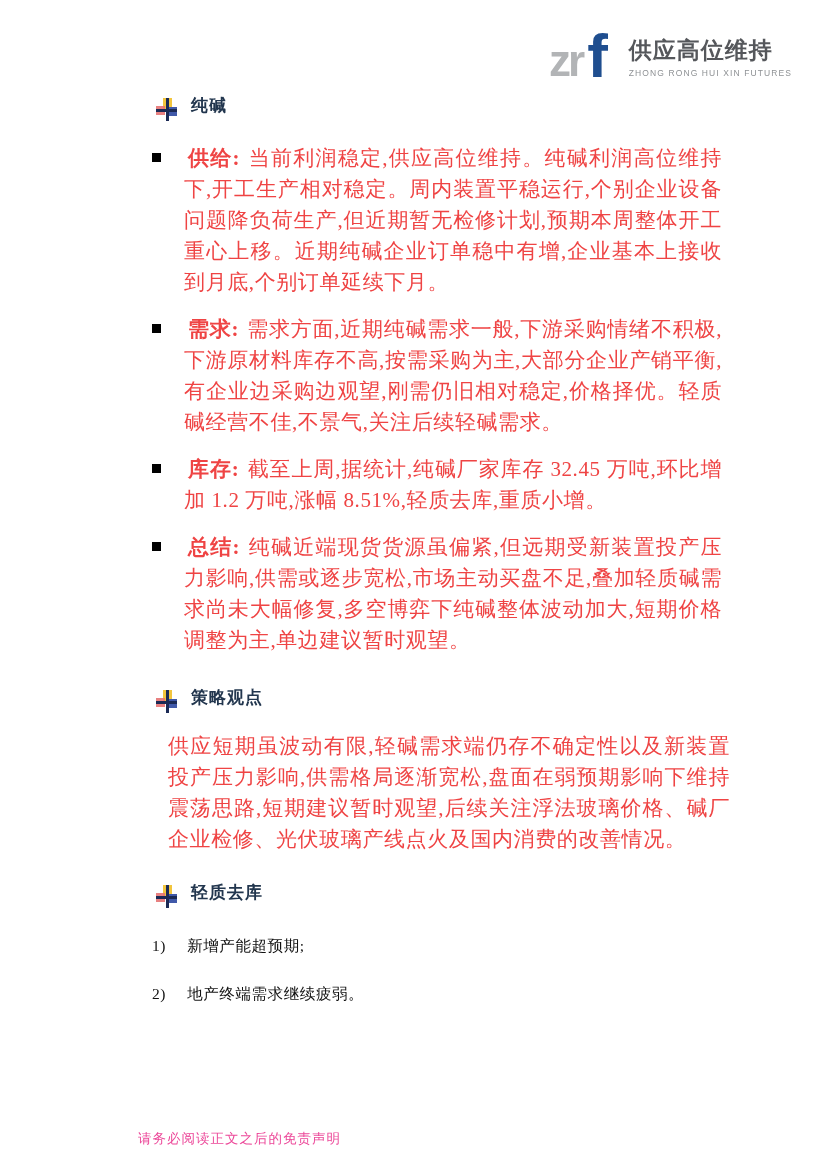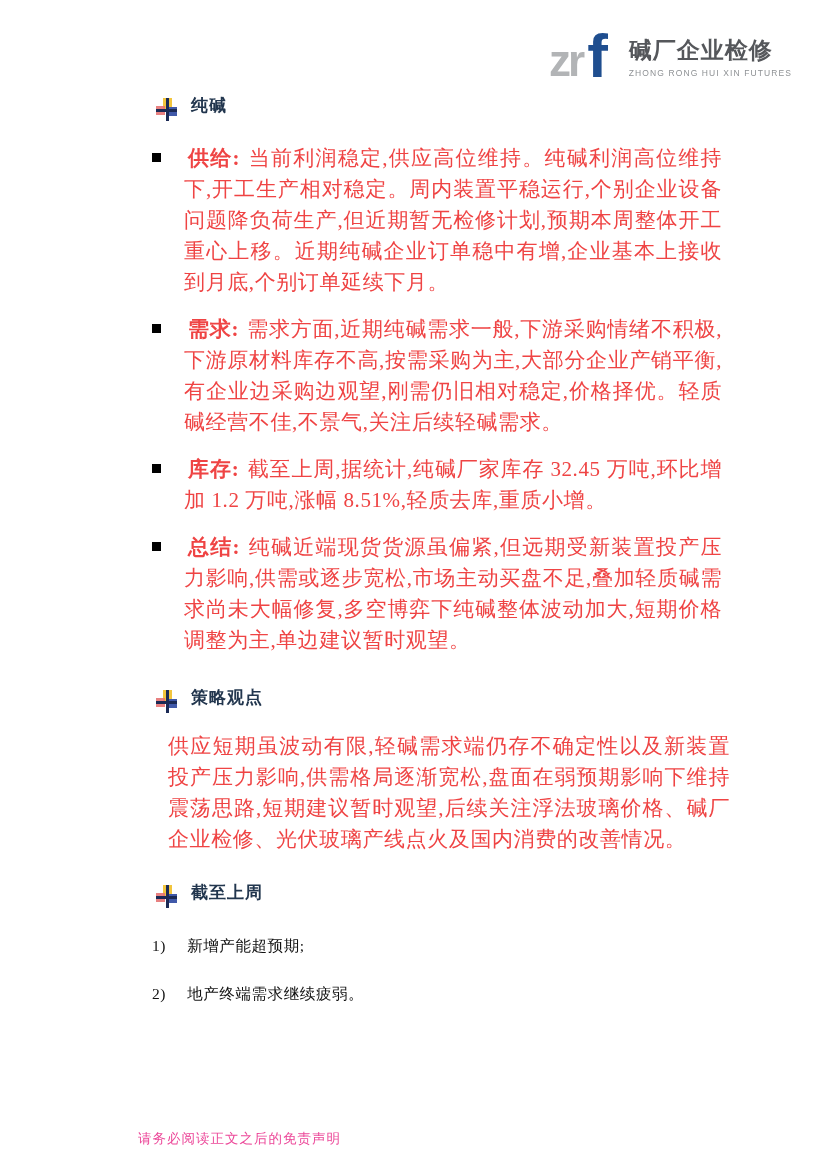--- a/index.html
+++ b/index.html
@@ -97,21 +97,21 @@
 </style>
 </head>
 <body>
 
 <div class="logo">
   <div class="logo-mark">
     <span class="logo-zr">zr</span>
       <span class="logo-f">f</span>
   </div>
   <div class="logo-names">
-    <div class="logo-cn">碱厂企业检修</div>
+    <div class="logo-cn">供应高位维持</div>
     <div class="logo-en">ZHONG RONG HUI XIN FUTURES</div>
   </div>
 </div>
 
 <div class="content">
 
   <div class="sec-header">
     <span class="sec-icon">
       <i class="ic-y"></i>
         <i class="ic-r"></i>
@@ -156,21 +156,21 @@
   <p class="para">供应短期虽波动有限,轻碱需求端仍存不确定性以及新装置投产压力影响,供需格局逐渐宽松,盘面在弱预期影响下维持震荡思路,短期建议暂时观望,后续关注浮法玻璃价格、碱厂企业检修、光伏玻璃产线点火及国内消费的改善情况。</p>
 
   <div class="sec-header mt">
     <span class="sec-icon">
       <i class="ic-y"></i>
         <i class="ic-r"></i>
         <i class="ic-b"></i>
         <i class="ic-v"></i>
         <i class="ic-h"></i>
     </span>
-    <span class="sec-title">截至上周</span>
+    <span class="sec-title">轻质去库</span>
   </div>
 
   <div class="risk-item">
     <span class="num">1)</span>
     <span>新增产能超预期;</span>
   </div>
   <div class="risk-item">
     <span class="num">2)</span>
     <span>地产终端需求继续疲弱。</span>
   </div>

